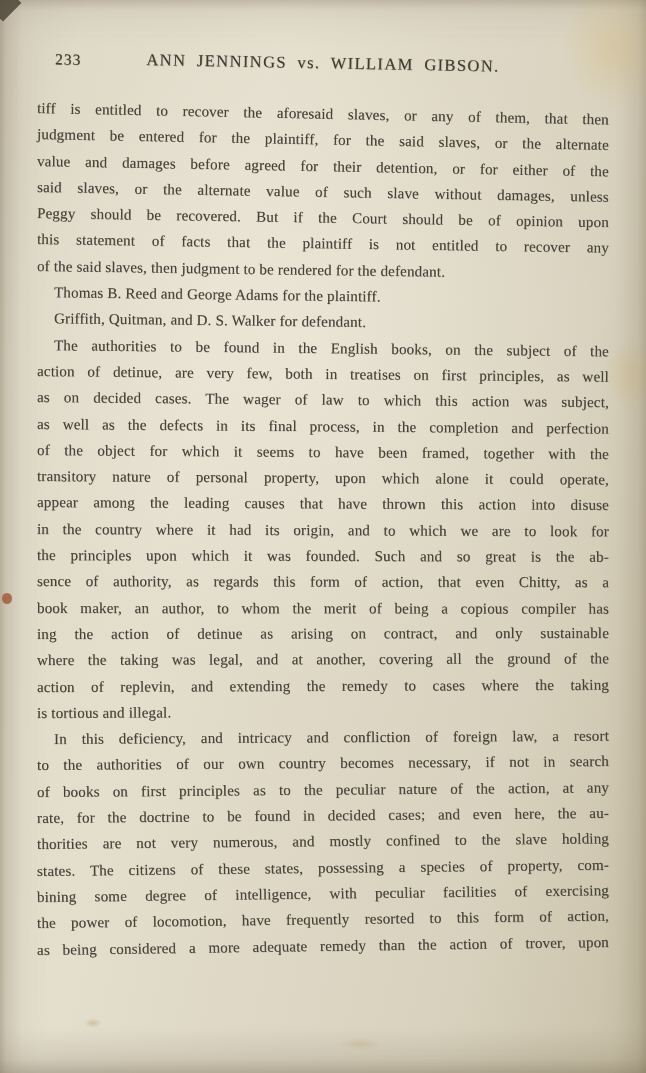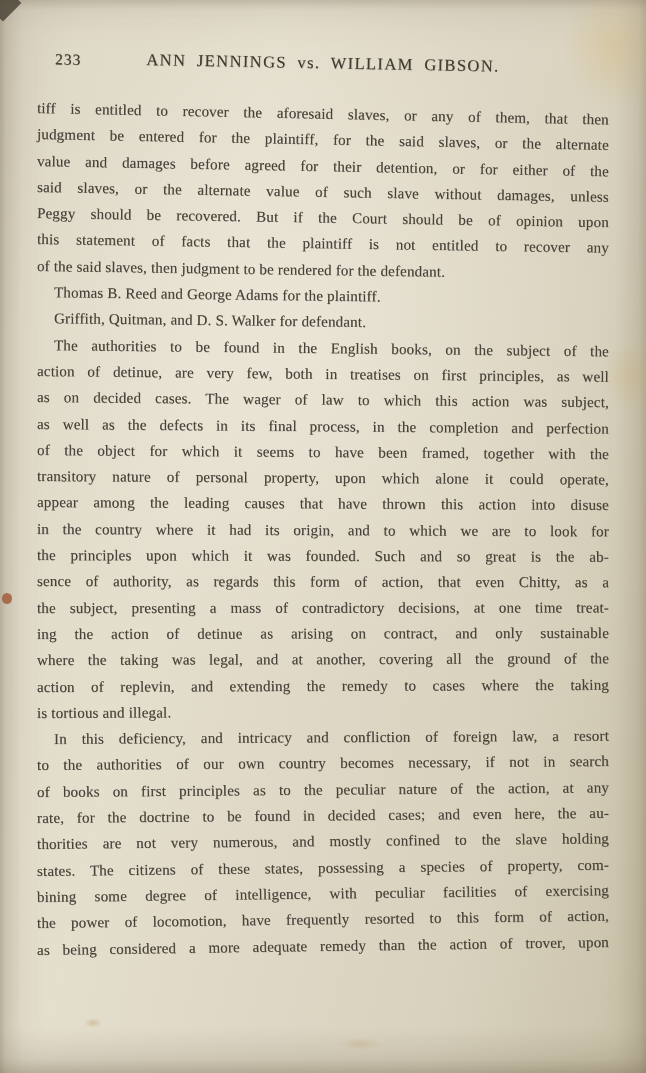--- a/index.html
+++ b/index.html
@@ -113,21 +113,21 @@
       <div class="line indent" style="transform: rotate(0.634deg);">The authorities to be found in the English books, on the subject of the</div>
       <div class="line" style="transform: rotate(0.576deg);">action of detinue, are very few, both in treatises on first principles, as well</div>
       <div class="line" style="transform: rotate(0.519deg);">as on decided cases.  The wager of law to which this action was subject,</div>
       <div class="line" style="transform: rotate(0.462deg);">as well as the defects in its final process, in the completion and perfection</div>
       <div class="line" style="transform: rotate(0.404deg);">of the object for which it seems to have been framed, together with the</div>
       <div class="line" style="transform: rotate(0.347deg);">transitory nature of personal property, upon which alone it could operate,</div>
       <div class="line" style="transform: rotate(0.29deg);">appear among the leading causes that have thrown this action into disuse</div>
       <div class="line" style="transform: rotate(0.232deg);">in the country where it had its origin, and to which we are to look for</div>
       <div class="line" style="transform: rotate(0.175deg);">the principles upon which it was founded.  Such and so great is the ab-</div>
       <div class="line" style="transform: rotate(0.118deg);">sence of authority, as regards this form of action, that even Chitty, as a</div>
-      <div class="line" style="transform: rotate(-0.054deg);">the subject, presenting a mass of contradictory decisions, at one time treat-</div>
+      <div class="line" style="transform: rotate(0.06deg);">book maker, an author, to whom the merit of being a copious compiler has</div>
       <div class="line" style="transform: rotate(-0.112deg);">ing the action of detinue as arising on contract, and only sustainable</div>
       <div class="line" style="transform: rotate(-0.169deg);">where the taking was legal, and at another, covering all the ground of the</div>
       <div class="line" style="transform: rotate(-0.226deg);">action of replevin, and extending the remedy to cases where the taking</div>
       <div class="line par-last" style="transform: rotate(-0.284deg);">is tortious and illegal.</div>
       <div class="line indent" style="transform: rotate(-0.341deg);">In this deficiency, and intricacy and confliction of foreign law, a resort</div>
       <div class="line" style="transform: rotate(-0.399deg);">to the authorities of our own country becomes necessary, if not in search</div>
       <div class="line" style="transform: rotate(-0.456deg);">of books on first principles as to the peculiar nature of the action, at any</div>
       <div class="line" style="transform: rotate(-0.513deg);">rate, for the doctrine to be found in decided cases; and even here, the au-</div>
       <div class="line" style="transform: rotate(-0.571deg);">thorities are not very numerous, and mostly confined to the slave holding</div>
       <div class="line" style="transform: rotate(-0.628deg);">states.  The citizens of these states, possessing a species of property, com-</div>

